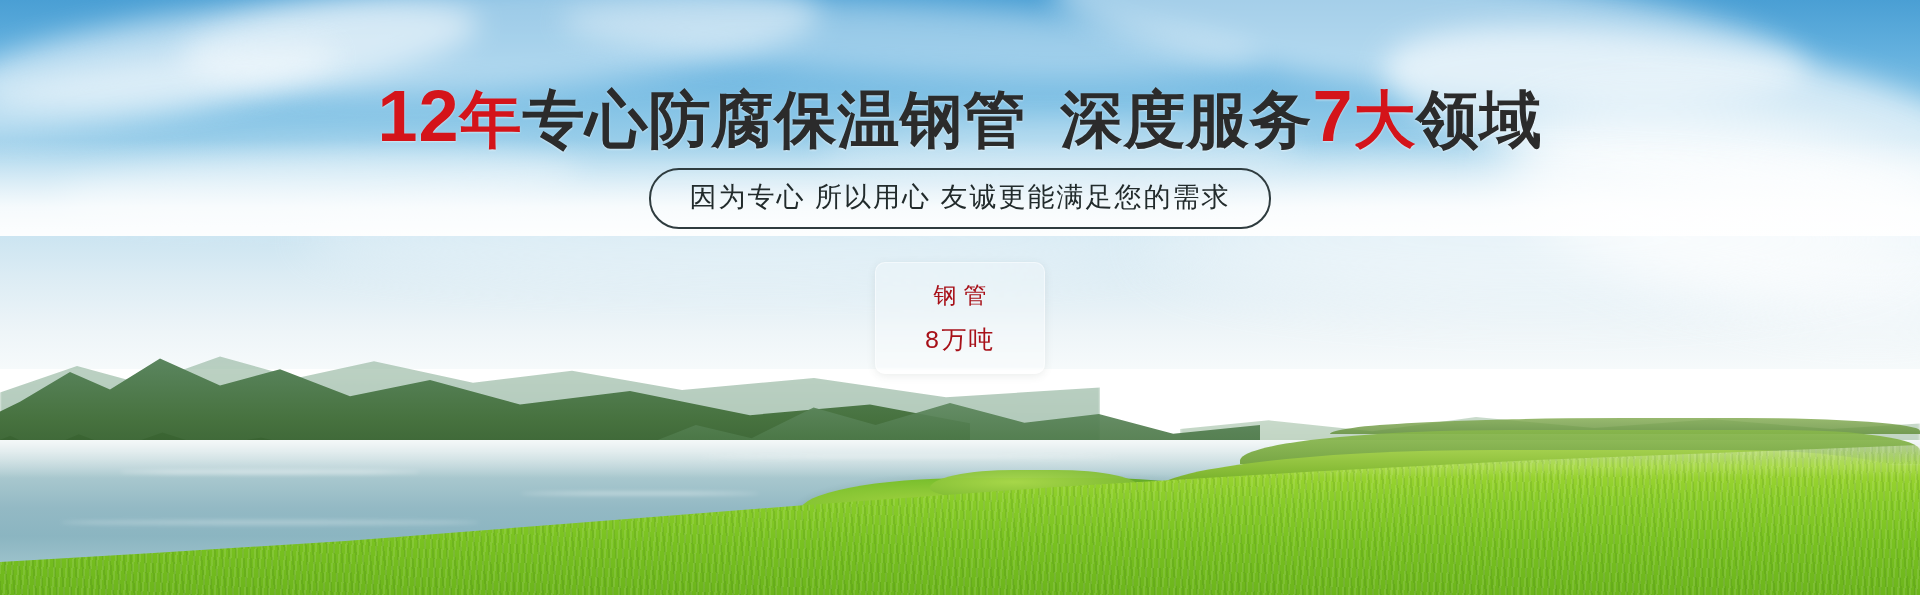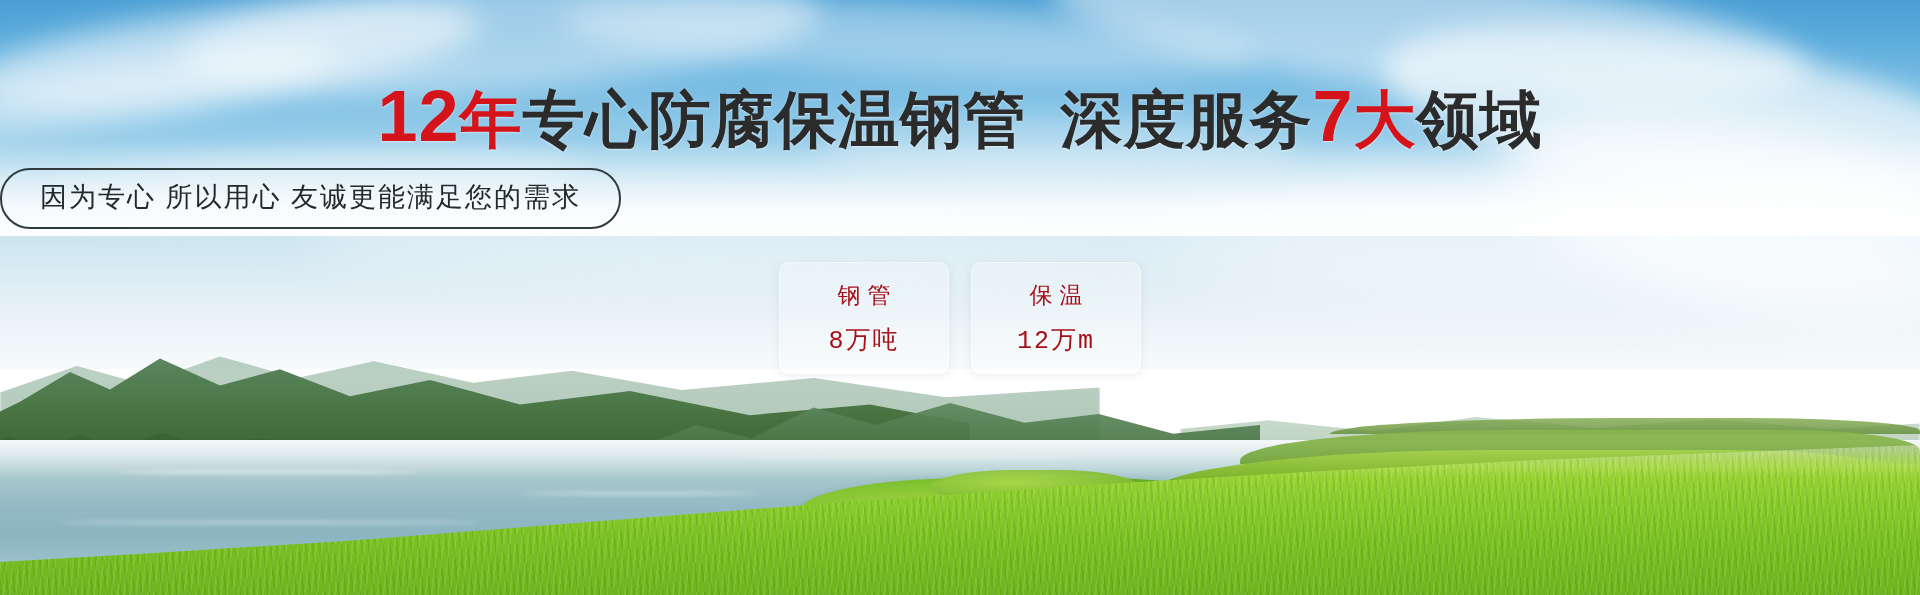--- a/index.html
+++ b/index.html
@@ -177,21 +177,21 @@
     white-space:nowrap;
     color:#2b2b2b;
     text-shadow:0 1px 2px rgba(255,255,255,.5);
   }
   .headline .accent{color:#d4141a;}
   .headline .num{font-size:72px;line-height:.9;}
   .headline .gap{display:inline-block;width:34px;}
 
   .subtitle-wrap{
     position:absolute; left:0; top:168px; width:100%;
-    display:flex; 
+    display:flex; justify-content:center;
   }
   .subtitle{
     border:2px solid #2f3c3f;
     border-radius:30px;
     padding:9px 38px 12px;
     font-size:27px;
     color:#222b2c;
     letter-spacing:2px;
     white-space:nowrap;
     background:rgba(255,255,255,0.06);
@@ -280,21 +280,17 @@
     </div>
 
     <div class="cards">
 
       <div class="card">
         <div class="k">钢管</div>
         <div class="v"><span>8万吨</span></div>
       </div>
 
 
-      <div class="card">
-        <div class="k">保温</div>
-        <div class="v"><span>12万m</span></div>
-      </div>
 
     </div>
 
   </div>
 </div>
 
 </body></html>

